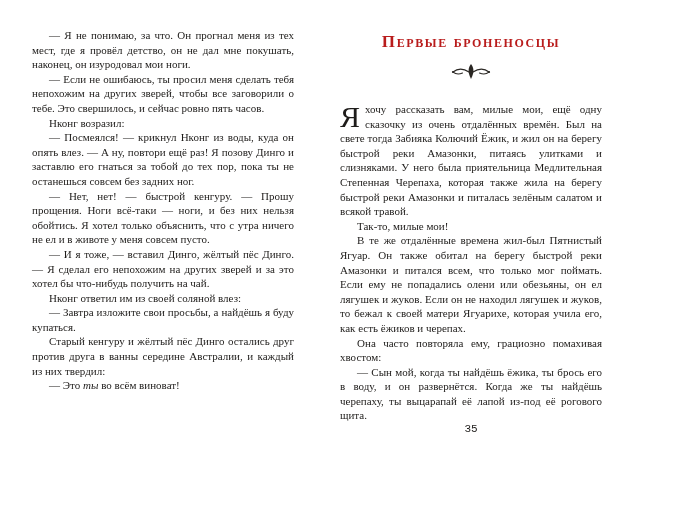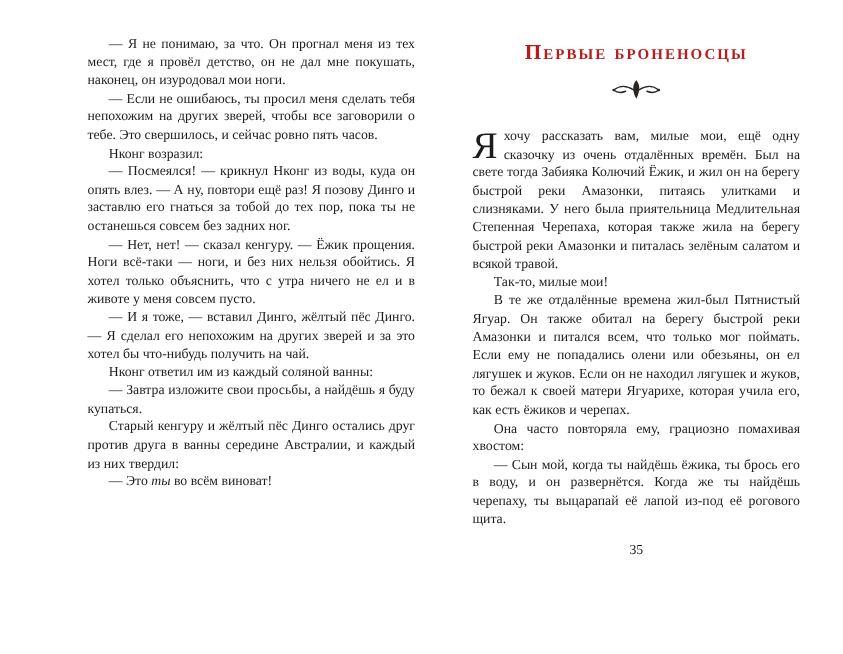--- a/index.html
+++ b/index.html
@@ -6,21 +6,21 @@
     margin: 0;
     padding: 0;
     background: #ffffff;
   }
   .spread {
     position: relative;
     width: 674px;
     height: 523px;
     box-sizing: border-box;
     display: flex;
-    padding: 28px 44px 0 70px;
+    padding: 28px 44px 0 32px;
     gap: 46px;
     background: #ffffff;
     font-family: "Liberation Serif", "DejaVu Serif", serif;
     color: #1e1c1a;
     overflow: hidden;
   }
   .page {
     width: 262px;
     flex: 0 0 262px;
   }
@@ -52,39 +52,40 @@
   }
   .dropcap-para { text-indent: 0; }
   .dropcap {
     float: left;
     font-size: 30px;
     line-height: 25px;
     padding: 2px 5px 0 0;
     color: #1e1c1a;
   }
   .page-number {
-    margin-top: 11px;
+    margin-top: 0;
     text-align: center;
     font-size: 11px;
     color: #1e1c1a;
+    font-family: Liberation Mono, monospace;
   }
 </style>
 </head>
 <body>
 
 <div class="spread">
 
   <div class="page">
     <p class="para">— Я не понимаю, за что. Он прогнал меня из тех мест, где я провёл детство, он не дал мне покушать, наконец, он изуродовал мои ноги.</p>
     <p class="para">— Если не ошибаюсь, ты просил меня сделать тебя непохожим на других зверей, чтобы все заговорили о тебе. Это свершилось, и сейчас ровно пять часов.</p>
     <p class="para">Нконг возразил:</p>
     <p class="para">— Посмеялся! — крикнул Нконг из воды, куда он опять влез. — А ну, повтори ещё раз! Я позову Динго и заставлю его гнаться за тобой до тех пор, пока ты не останешься совсем без задних ног.</p>
-    <p class="para">— Нет, нет! — сказал кенгуру. — Ёжик прощения. Ноги всё-таки — ноги, и без них нельзя обойтись. Я хотел только объяснить, что с утра ничего не ел и в животе у меня совсем пусто.</p>
+    <p class="para">— Нет, нет! — быстрой кенгуру. — Прошу прощения. Ноги всё-таки — ноги, и без них нельзя обойтись. Я хотел только объяснить, что с утра ничего не ел и в животе у меня совсем пусто.</p>
     <p class="para">— И я тоже, — вставил Динго, жёлтый пёс Динго. — Я сделал его непохожим на других зверей и за это хотел бы что-нибудь получить на чай.</p>
-    <p class="para">Нконг ответил им из каждый соляной ванны:</p>
+    <p class="para">Нконг ответил им из своей соляной влез:</p>
     <p class="para">— Завтра изложите свои просьбы, а найдёшь я буду купаться.</p>
     <p class="para">Старый кенгуру и жёлтый пёс Динго остались друг против друга в ванны середине Австралии, и каждый из них твердил:</p>
     <p class="para"><span>— Это </span><em>ты</em><span> во всём виноват!</span></p>
   </div>
 
   <div class="page">
     <h1 class="chapter-title">Первые броненосцы</h1>
 
     <div class="ornament">
       <svg width="44" height="20" viewBox="0 0 44 20" aria-hidden="true">

